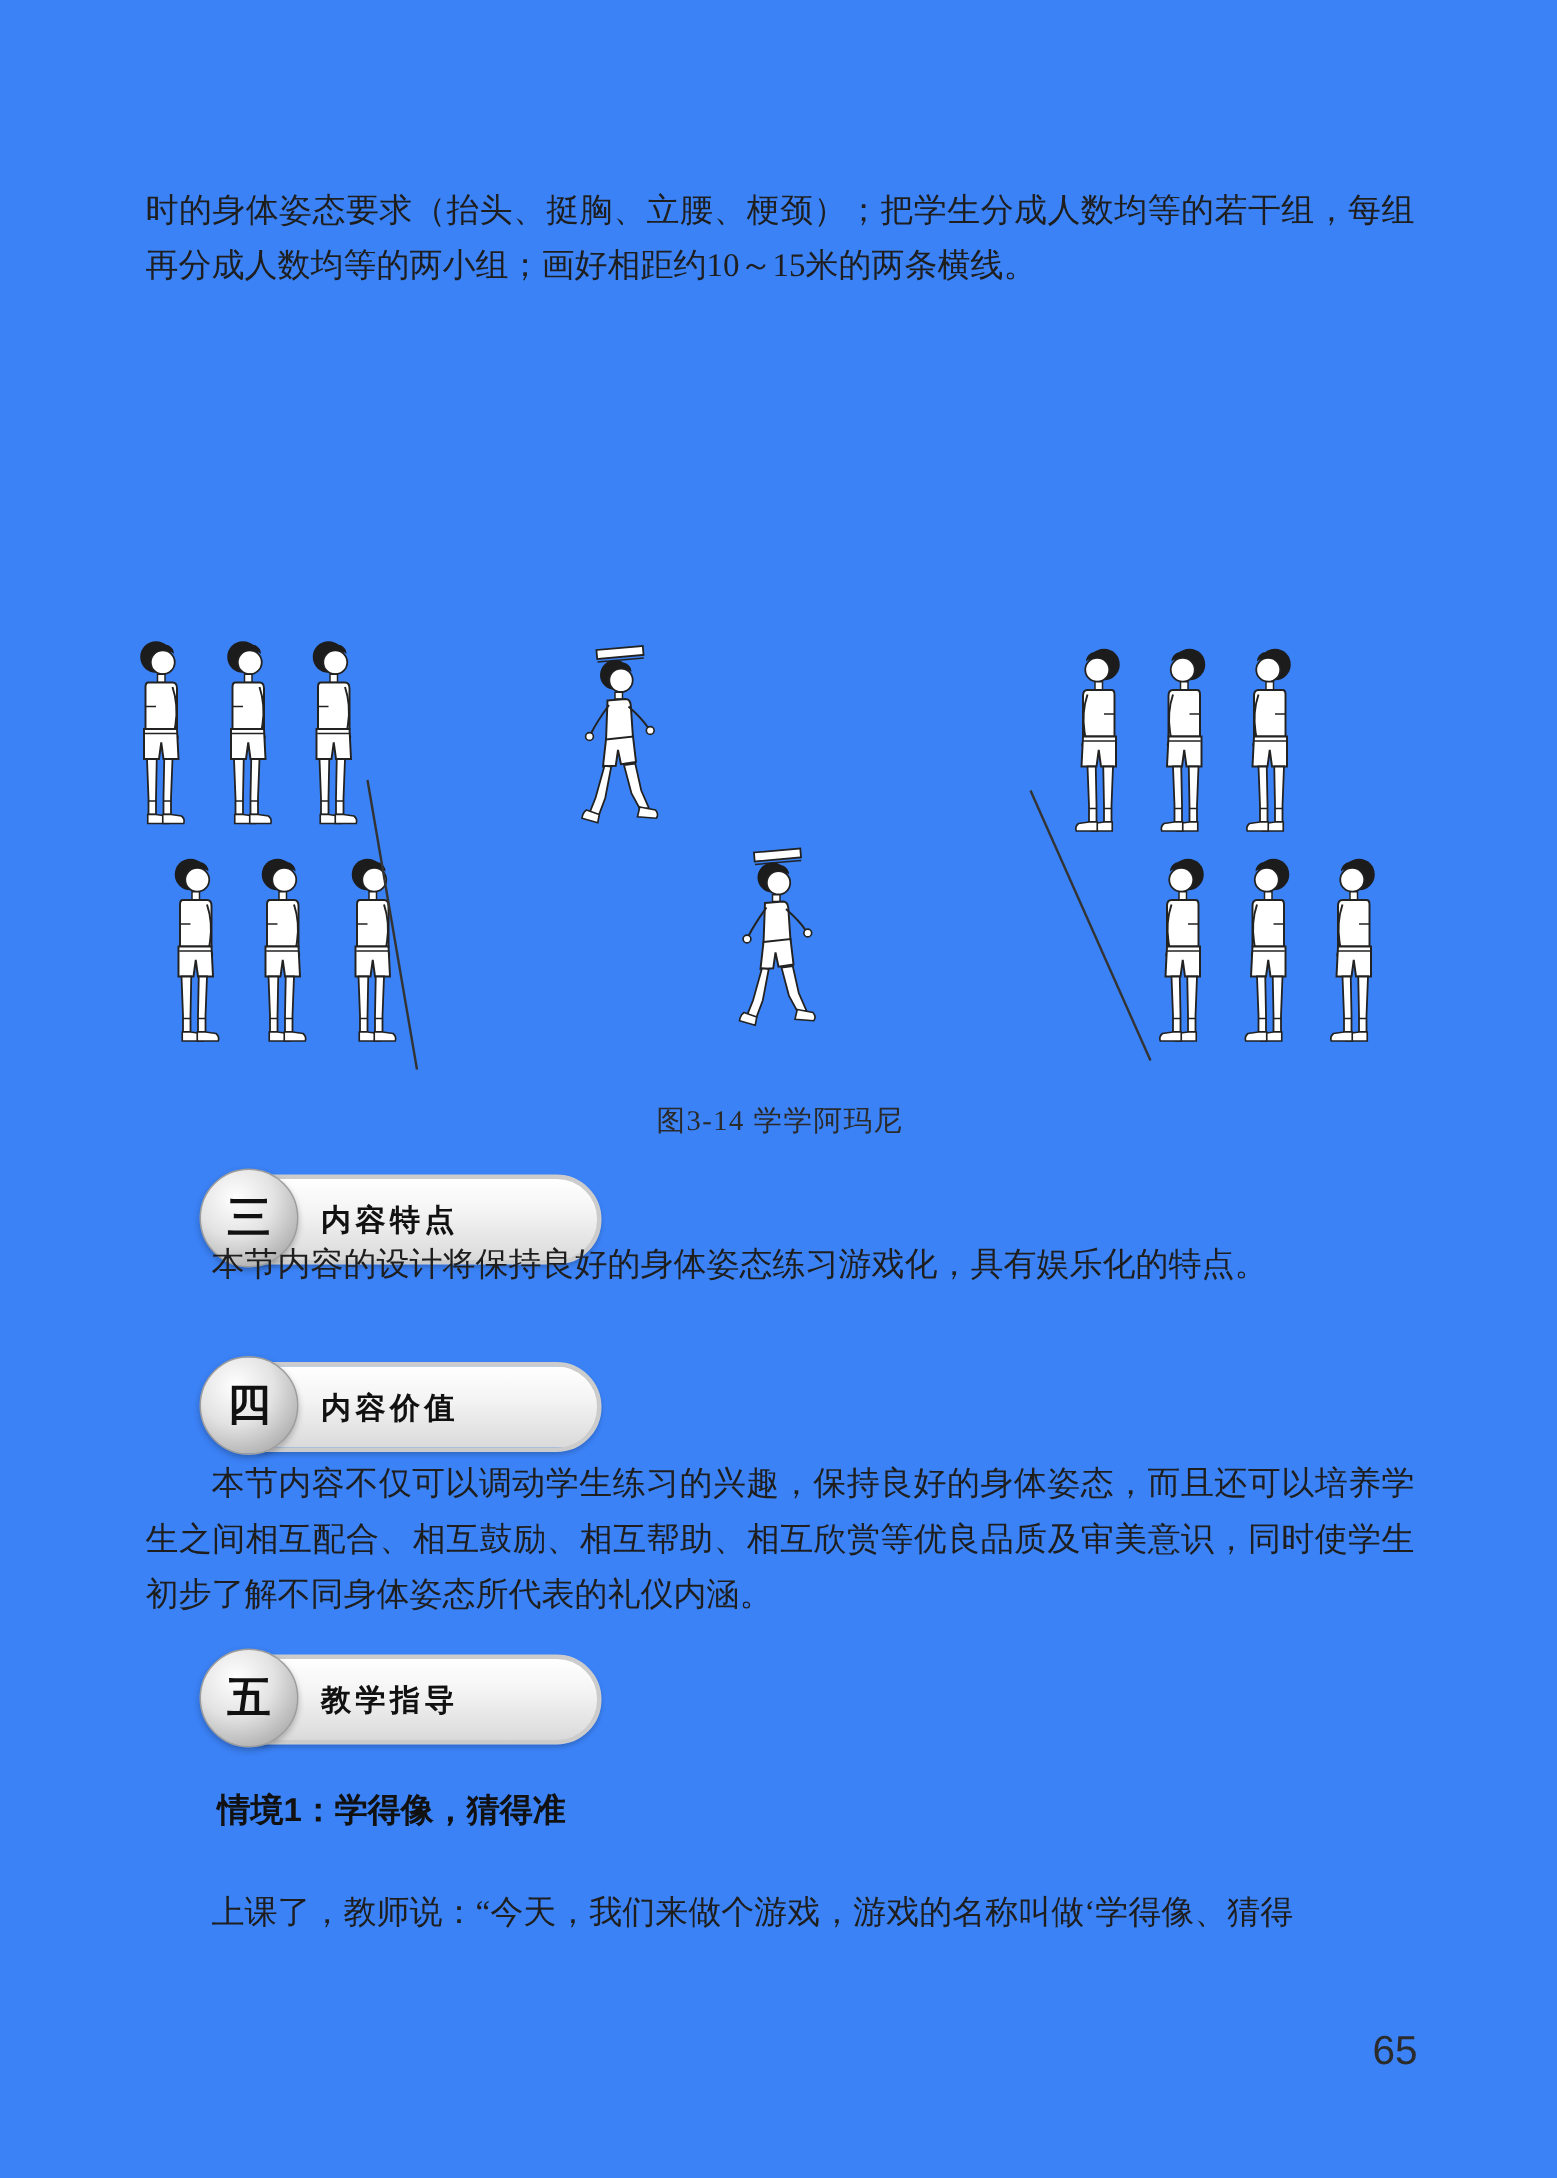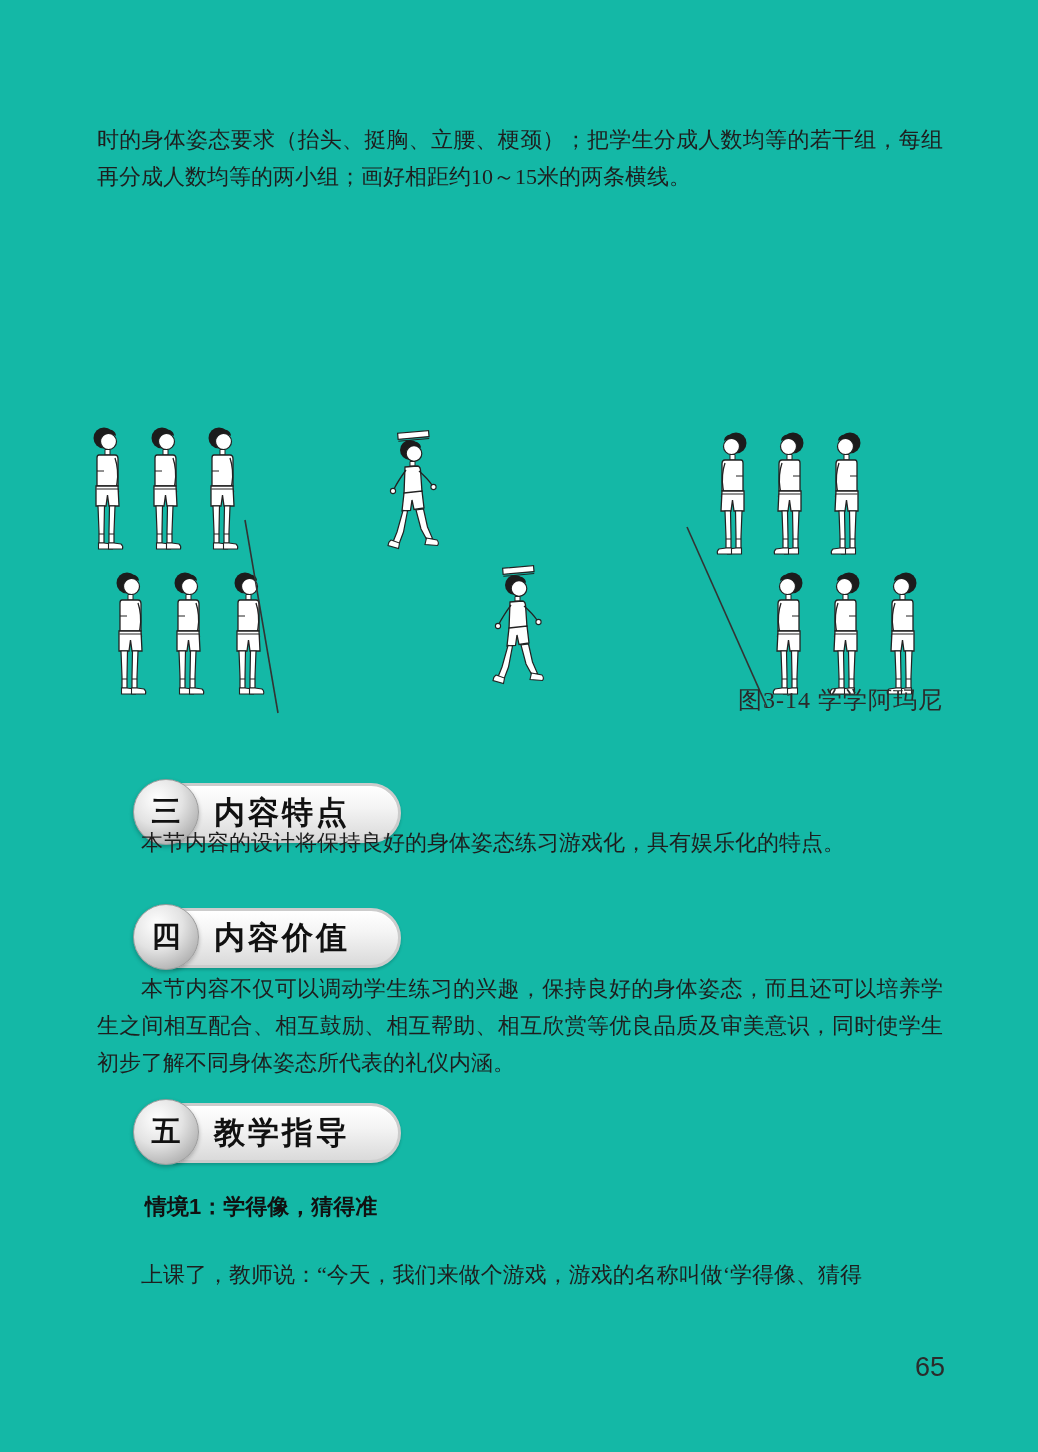--- a/index.html
+++ b/index.html
@@ -1,49 +1,49 @@
 <!DOCTYPE html>
 <html><head>
 <meta charset="utf-8">
 <style>
   html,body{margin:0;padding:0;background:#ffffff;}
   .page{
     position:relative;
     width:1038px;height:1452px;
-    background:#14b8a6;
+    background:#3b82f6;
     font-family:"Liberation Serif","DejaVu Serif",serif;
     color:#1f1f1f;
     overflow:hidden;
   }
   .bodytext{
     position:absolute;
     left:97px;width:846px;
     font-size:22px;line-height:37px;
     text-align:justify;
     color:#1e1e1e;
   }
   .indent{text-indent:2em;}
   .fig-canvas{position:absolute;left:0;top:415px;}
   .fig-caption{
-    position:absolute;left:97px;width:846px;top:684px;
-    text-align:right;font-size:24px;color:#2a2a2a;
+    position:absolute;left:97px;width:846px;top:734px;
+    text-align:center;font-size:19px;color:#2a2a2a;
     letter-spacing:1px;
   }
   .section-header{position:absolute;left:133px;height:64px;width:290px;}
   .header-pill{
     position:absolute;left:30px;top:4px;width:232px;height:54px;
     background:linear-gradient(180deg,#ffffff 0%,#f4f4f4 40%,#dadada 100%);
     border:3px solid #cccccc;
     border-radius:14px 30px 30px 14px;
     box-shadow:0 2px 3px rgba(0,0,0,0.18), inset 0 1px 0 #ffffff;
     display:flex;align-items:center;
   }
   .header-title{
     margin-left:48px;
-    font-size:31px;font-weight:bold;color:#111;
+    font-size:20px;font-weight:bold;color:#111;
     letter-spacing:3px;white-space:nowrap;
   }
   .header-ball{
     position:absolute;left:0;top:0;width:64px;height:64px;border-radius:50%;
     background:radial-gradient(circle at 36% 30%,#ffffff 0%,#e3e3e3 42%,#b3b3b3 78%,#8f8f8f 100%);
     border:1px solid #9c9c9c;
     box-shadow:0 2px 4px rgba(0,0,0,0.25);
     display:flex;align-items:center;justify-content:center;
   }
   .header-numeral{font-size:29px;font-weight:bold;color:#111;}

